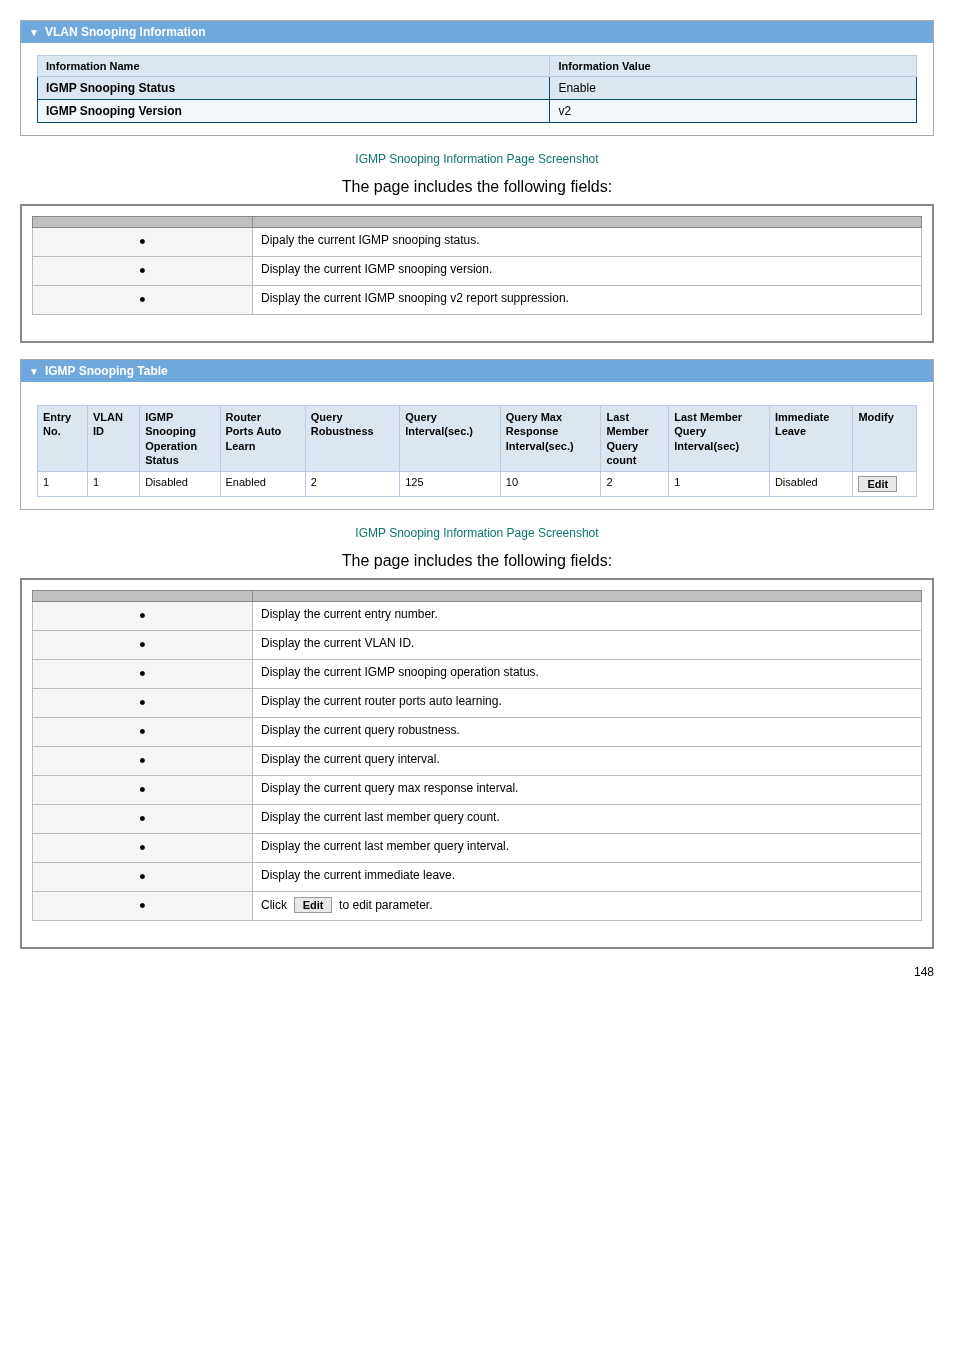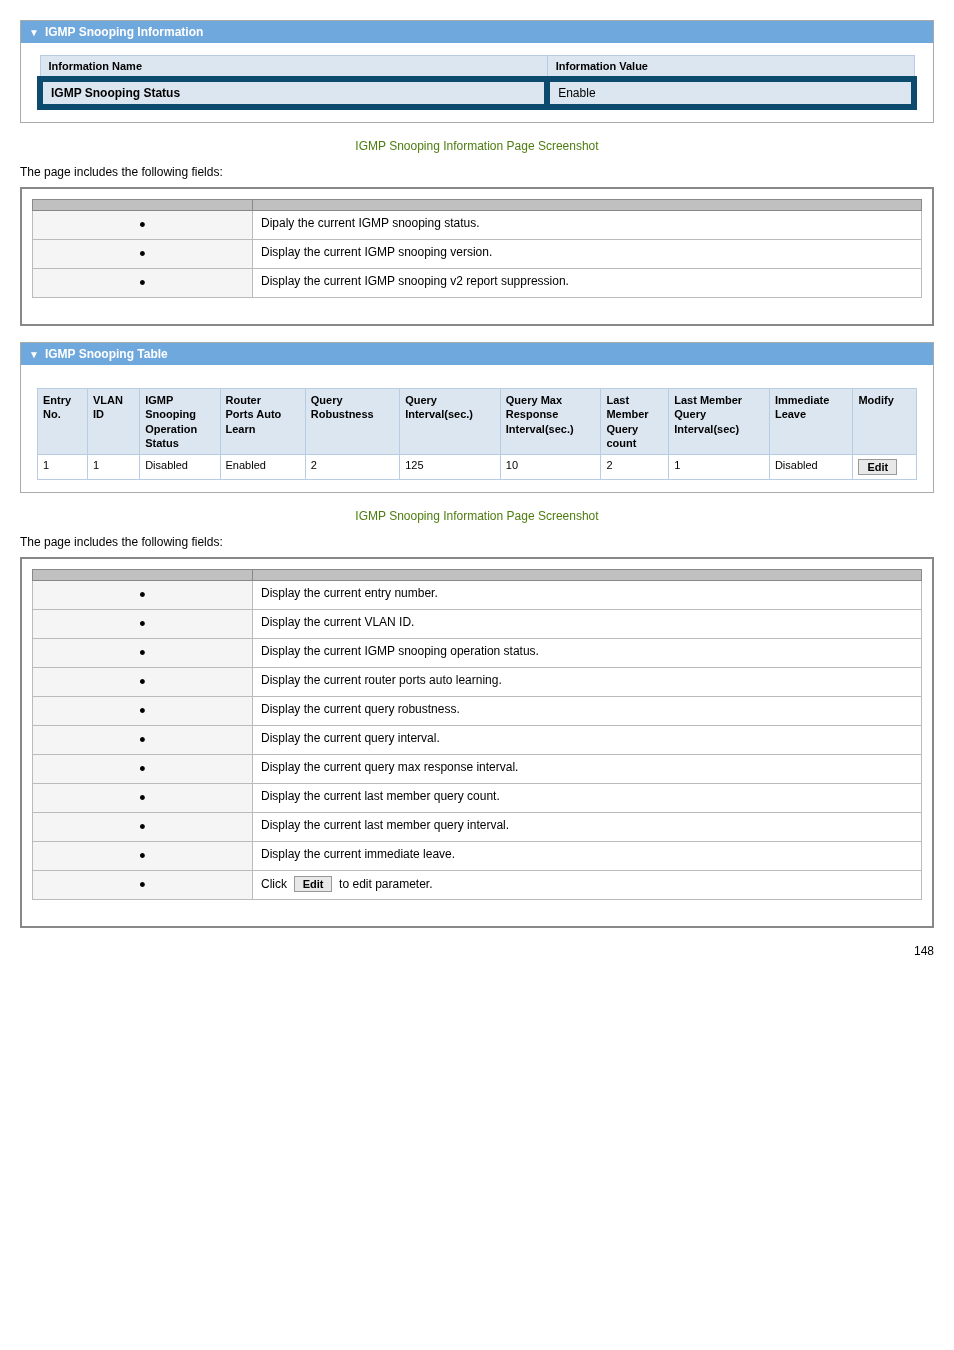--- a/index.html
+++ b/index.html
@@ -43,43 +43,44 @@
     }
     .info-table th {
       background: #dce6f1;
       border: 1px solid #b8cce4;
       padding: 4px 8px;
       text-align: left;
       font-weight: bold;
       font-size: 11px;
     }
     .info-table td {
-      border: 6px solid #0c4a6e;
+      border: 1px solid #0c4a6e;
       padding: 4px 8px;
     }
     .info-table tr:nth-child(even) td {
       background: #f2f7fb;
     }
     .info-table tr:nth-child(odd) td {
       background: #fff;
     }
     .info-table tr:first-child td {
       background: #dce6f1;
     }
 
     
     .caption {
       text-align: center;
       font-size: 12px;
       margin: 8px 0 12px 0;
-      color: #4d7c0f;
+      color: #0f766e;
     }
     .section-text {
-      font-size: 12px;
+      font-size: 16px;
       margin-bottom: 8px;
+      text-align: center;
     }
 
     
     .field-table {
       width: 100%;
       border-collapse: collapse;
       font-size: 12px;
       margin-bottom: 16px;
     }
     .field-table th {
@@ -146,34 +147,38 @@
       padding: 10px;
       margin-bottom: 16px;
     }
   </style>
 </head>
 <body>
 
 <div class="panel">
   <div class="panel-header">
     <span class="arrow">▼</span>
-    <span>IGMP Snooping Information</span>
+    <span>VLAN Snooping Information</span>
   </div>
   <div class="panel-body">
     <table class="info-table">
       <thead>
         <tr>
           <th>Information Name</th>
           <th>Information Value</th>
         </tr>
       </thead>
       <tbody id="igmp-info-rows">
       <tr>
             <td style="font-weight: bold;">IGMP Snooping Status</td>
             <td>Enable</td>
+          </tr>
+          <tr>
+            <td style="font-weight: bold;">IGMP Snooping Version</td>
+            <td>v2</td>
           </tr>
         </tbody>
     </table>
   </div>
 </div>
 
 <div class="caption">IGMP Snooping Information Page Screenshot</div>
 
 <div class="section-text">The page includes the following fields:</div>
 

